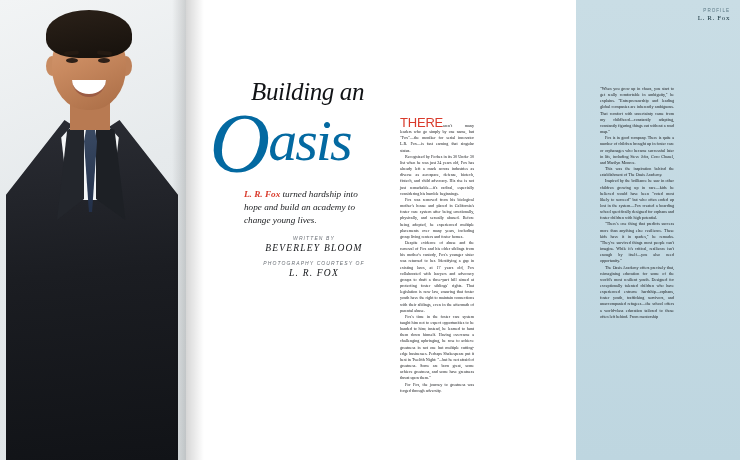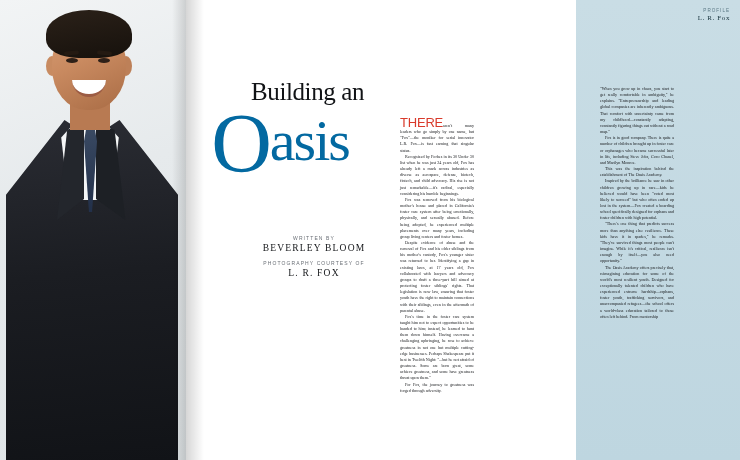--- a/index.html
+++ b/index.html
@@ -115,20 +115,21 @@
     width: 14px; height: 460px;
     background: linear-gradient(to right, rgba(0,0,0,0) 0%, rgba(0,0,0,0.14) 100%);
   }
 
   
   .title-page {
     position: absolute;
     left: 186px; top: 0;
     width: 186px; height: 408px;
     background: #ffffff;
+    font-style: italic;
   }
   .gutter-shadow {
     position: absolute; left: 186px; top: 0;
     width: 18px; height: 460px;
     background: linear-gradient(to right, rgba(0,0,0,0.16) 0%, rgba(0,0,0,0) 100%);
   }
   .headline {
     position: absolute;
     left: 18px; top: 78px;
     width: 160px;
@@ -272,20 +273,23 @@
     <div class="subj-brow-r"></div>
     <div class="subj-eye-l"></div>
     <div class="subj-eye-r"></div>
     <div class="subj-smile"></div>
     <div class="photo-edge-shadow"></div>
   </div>
 
   <div class="title-page">
     <div class="headline">Building an</div>
     <div class="oasis"><span class="bigO">O</span><span>asis</span></div>
+    <div class="deck">
+      <span class="accent">L. R. Fox</span><span> turned hardship into hope and build an academy to change young lives.</span>
+    </div>
     <div class="credits">
       <div class="credit-label">WRITTEN BY</div>
       <div class="credit-name">BEVERLEY BLOOM</div>
       <div class="credit-label">PHOTOGRAPHY COURTESY OF</div>
       <div class="credit-name">L. R. FOX</div>
     </div>
   </div>
 
   <div class="gutter-shadow"></div>
 

